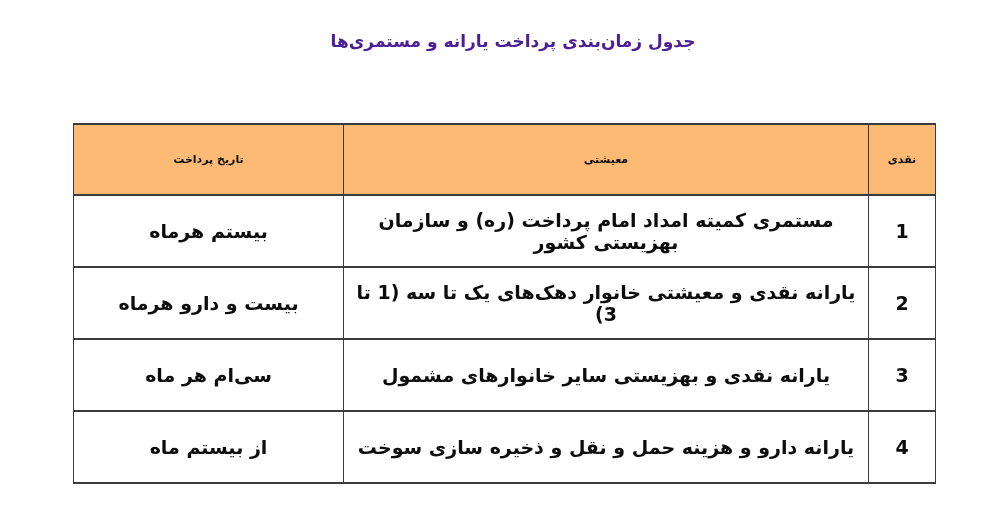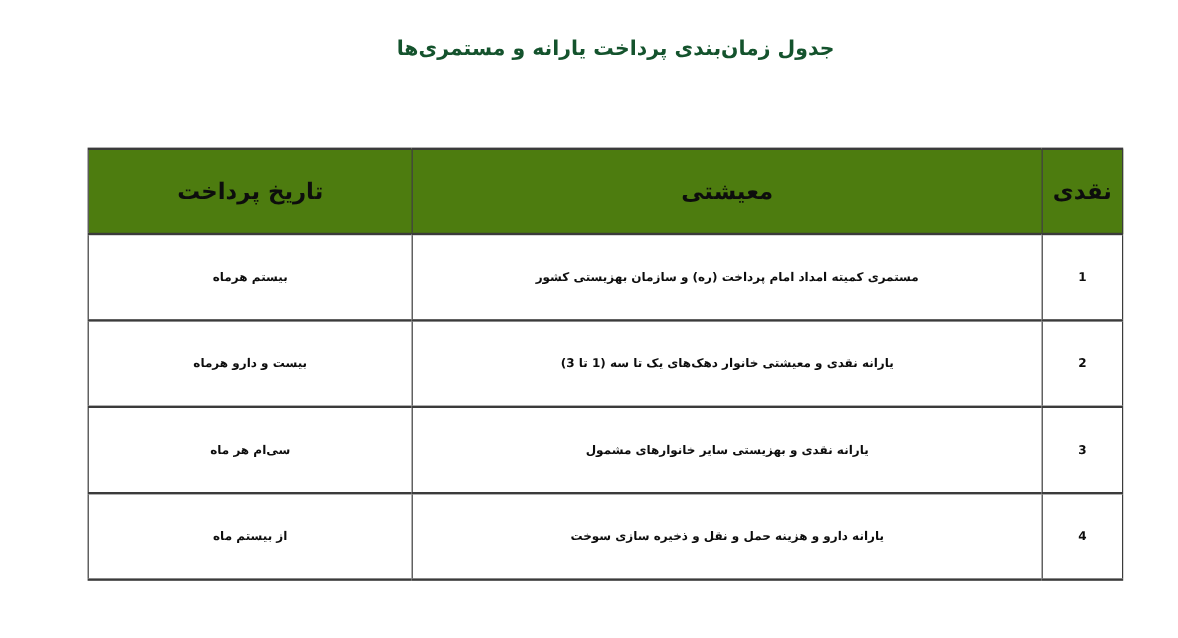--- a/index.html
+++ b/index.html
@@ -14,21 +14,21 @@
     position: relative;
   }
   .page-title {
     position: absolute;
     top: 31px;
     left: 0;
     width: 100%;
     text-align: center;
     font-size: 17px;
     font-weight: 600;
-    color: #14532d;
+    color: #4c1d95;
     direction: rtl;
     margin: 0;
     padding-left: 44px;
   }
   .table-wrap {
     position: absolute;
     top: 123px;
     left: 73px;
   }
   table.schedule {
@@ -38,28 +38,28 @@
   }
   table.schedule th,
   table.schedule td {
     border: 1px solid #3b3b3b;
     border-top-width: 2px;
     border-bottom-width: 2px;
     text-align: center;
     vertical-align: middle;
     font-weight: bold;
     color: #0d0d0d;
-    font-size: 10px;
+    font-size: 19px;
     padding: 0 6px;
     background: #ffffff;
   }
   table.schedule thead th {
-    background: #4d7c0f;
+    background: #fdba74;
     height: 71px;
-    font-size: 19px;
+    font-size: 11px;
   }
   table.schedule tbody tr { height: 72px; }
   .col-index { width: 67px; }
   .col-title { width: 525px; }
   .col-date  { width: 270px; }
   td.cell-index {
     font-size: 16px;
     font-family: "DejaVu Sans", sans-serif;
   }
 </style>

